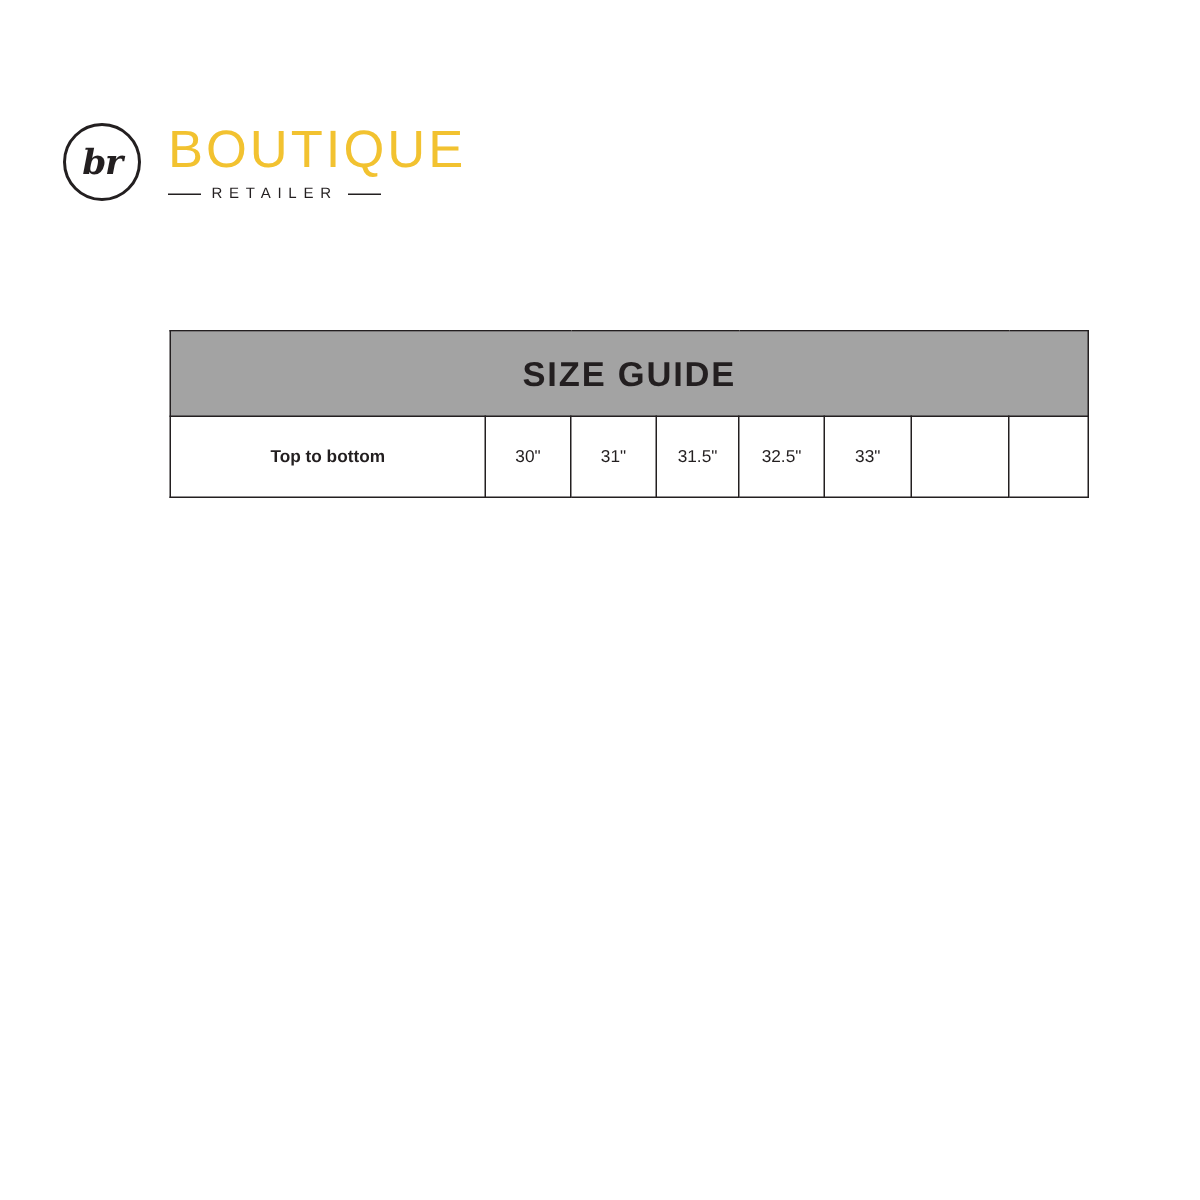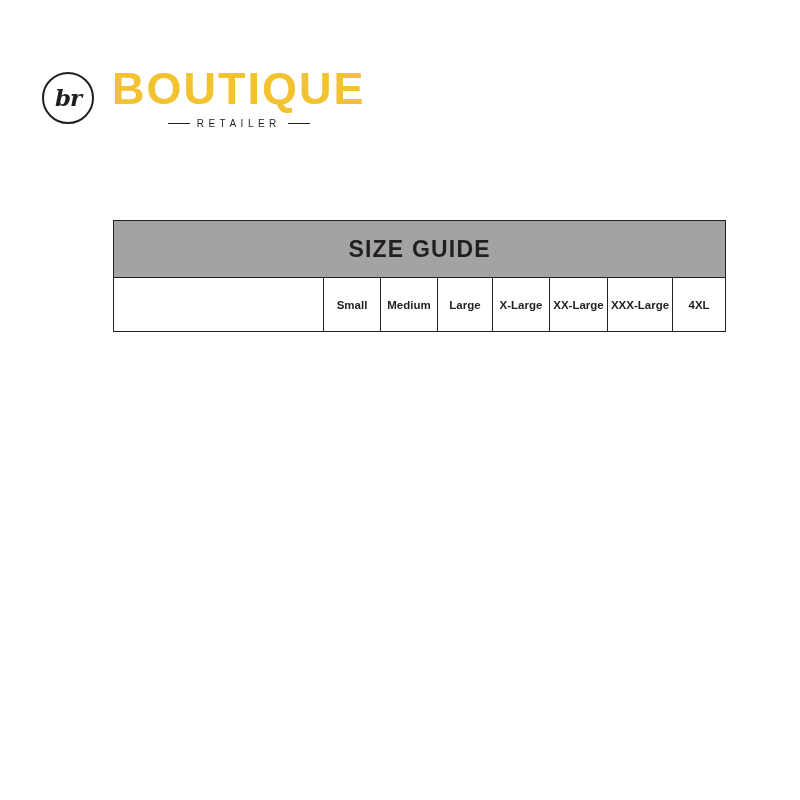--- a/index.html
+++ b/index.html
@@ -13,21 +13,21 @@
     font-family: "Liberation Sans", sans-serif;
     color: #231f20;
     position: relative;
     overflow: hidden;
   }
 
   
   .logo-block {
     position: absolute;
     left: 38px;
-    top: 66px;
+    top: 78px;
     display: flex;
     align-items: center;
   }
   .logo-mark {
     width: 60px;
     height: 60px;
     position: relative;
     flex: 0 0 auto;
   }
   .logo-mark .ring {
@@ -57,32 +57,31 @@
     letter-spacing: -1px;
   }
   .logo-text {
     margin-left: 14px;
     display: flex;
     flex-direction: column;
     justify-content: center;
   }
   .logo-title {
     font-family: "Liberation Sans", sans-serif;
-    font-weight: bold;
-    font-size: 45px;
+    font-weight: normal;
+    font-size: 35px;
     letter-spacing: 2px;
     color: #f2c230;
     line-height: 1;
   }
   .logo-sub-row {
     display: flex;
     align-items: center;
     margin-top: 7px;
     gap: 7px;
-    justify-content: center;
   }
   .logo-sub-row .rule {
     height: 1px;
     background: #231f20;
     width: 22px;
     flex: 0 0 auto;
   }
   .logo-subtitle {
     font-size: 10px;
     letter-spacing: 4.5px;
@@ -172,28 +171,28 @@
       <col class="c-large">
       <col class="c-xl">
       <col class="c-xxl">
       <col class="c-xxxl">
       <col class="c-4xl">
     </colgroup>
     <tbody>
       <tr>
         <td class="title-cell" colspan="8">SIZE GUIDE</td>
       </tr>
-      <tr class="head-row">
-        <td class="blank"></td>
-        <td>Small</td>
-        <td>Medium</td>
-        <td>Large</td>
-        <td>X-Large</td>
-        <td>XX-Large</td>
-        <td>XXX-Large</td>
-        <td>4XL</td>
-      </tr>
 
 
 
+      <tr class="data-row">
+        <td class="row-label">Top to bottom</td>
+        <td>30"</td>
+        <td>31"</td>
+        <td>31.5"</td>
+        <td>32.5"</td>
+        <td>33"</td>
+        <td></td>
+        <td></td>
+      </tr>
     </tbody>
   </table>
 </div>
 
 </body></html>

